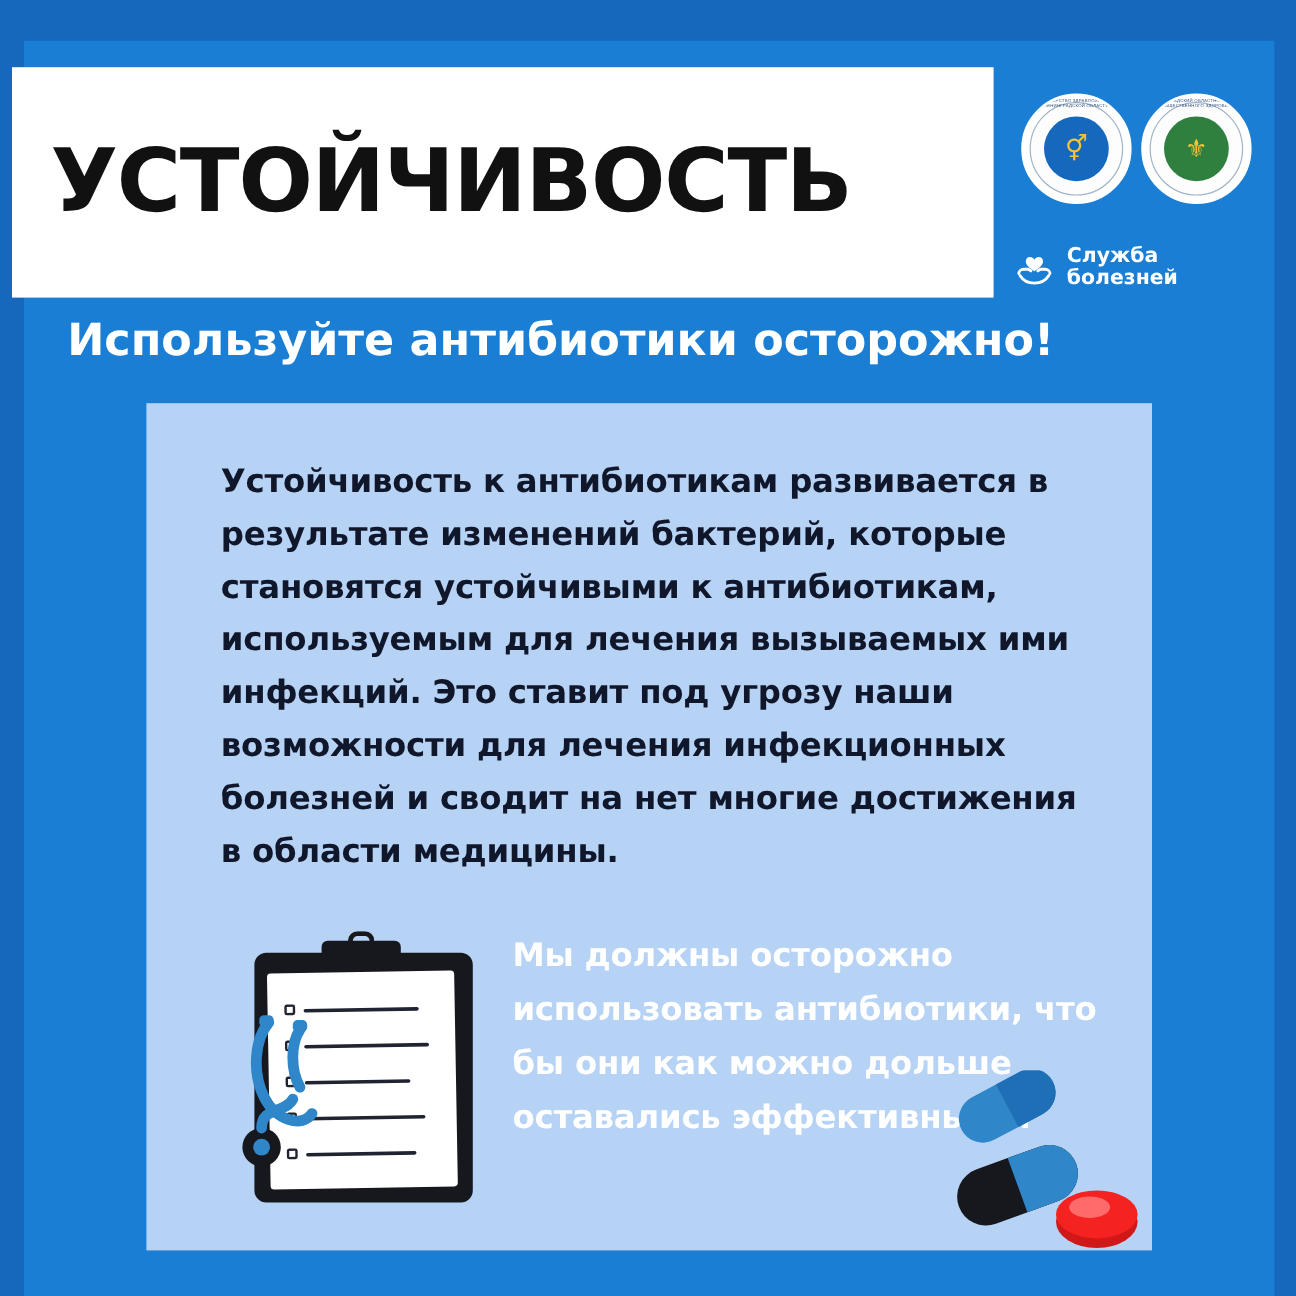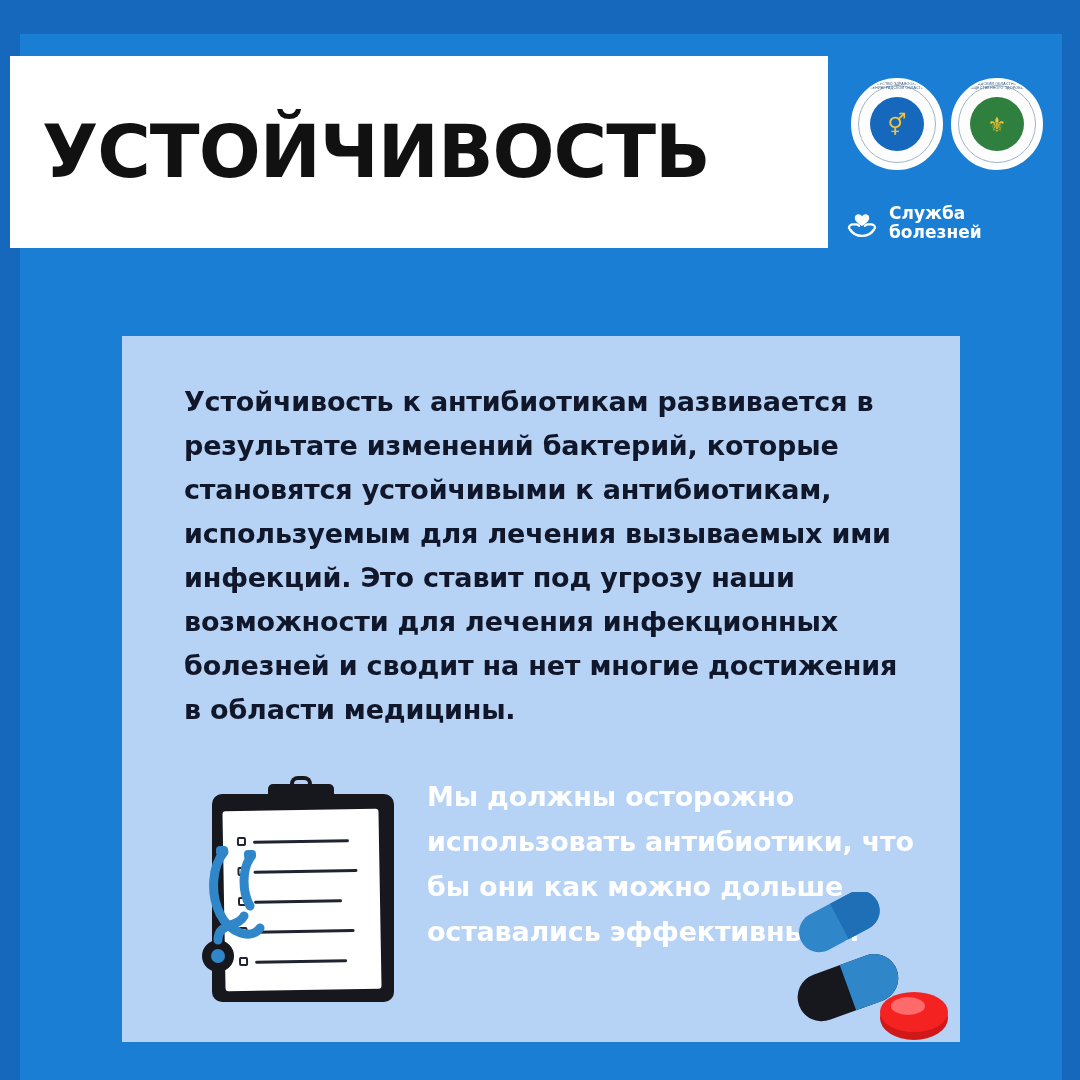--- a/index.html
+++ b/index.html
@@ -300,20 +300,21 @@
 <div class="poster">
 
   <div class="top-band"></div>
   <div class="left-strip"></div>
   <div class="right-strip"></div>
 
   <div class="title-box">
     <div class="title-line">УСТОЙЧИВОСТЬ</div>
   </div>
 
+  <div class="subtitle">Используйте антибиотики осторожно!</div>
 
   <div class="logo-area">
 
     <div class="emblem one">
       <div class="emblem-ring"></div>
       <div class="emblem-caption top">МИНИСТЕРСТВО ЗДРАВООХРАНЕНИЯ ЛЕНИНГРАДСКОЙ ОБЛАСТИ</div>
       <div class="emblem-inner">
         <div class="emblem-glyph">⚥</div>
       </div>
     </div>

